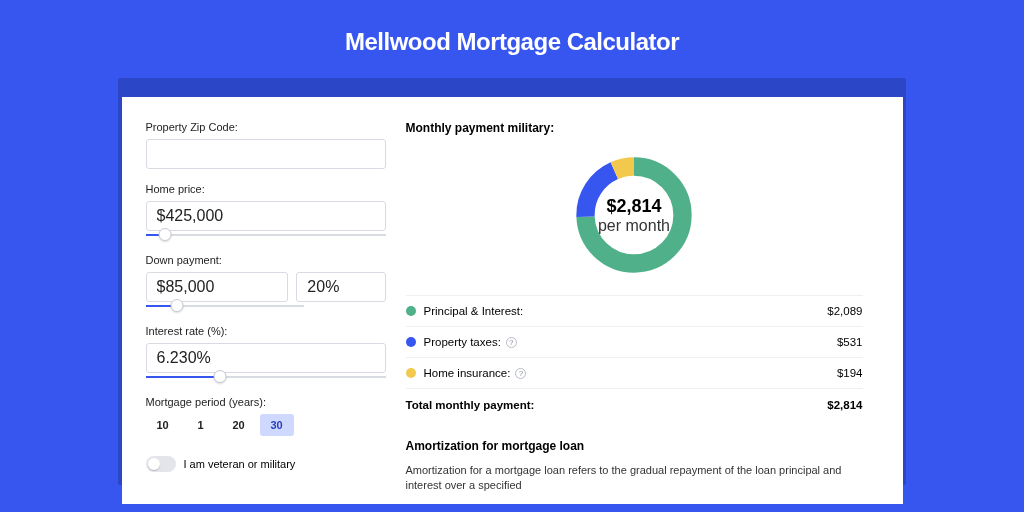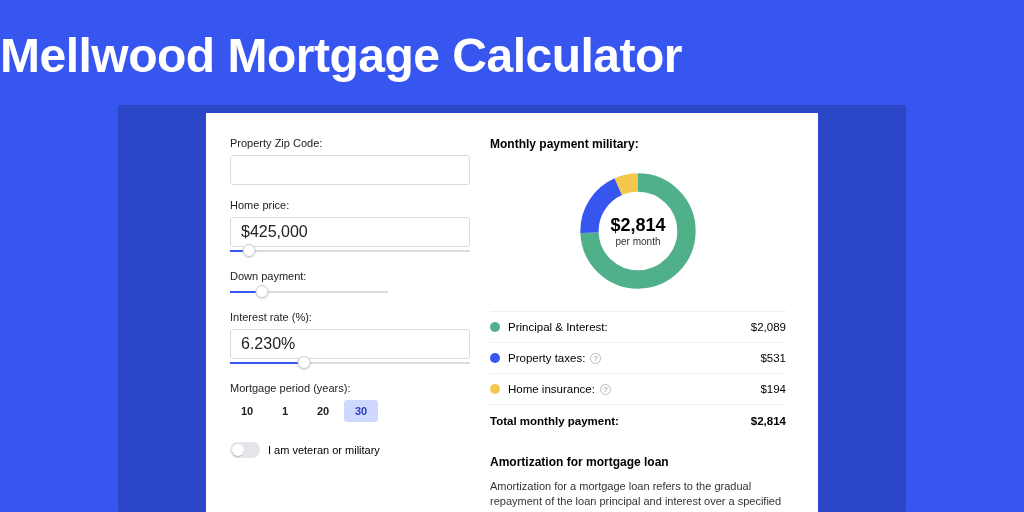--- a/index.html
+++ b/index.html
@@ -1,40 +1,40 @@
 <!DOCTYPE html>
 <html><head>
 <meta charset="utf-8">
 <style>
   * { box-sizing: border-box; margin: 0; padding: 0; }
   html, body { width: 1024px; height: 512px; overflow: hidden; font-family: Arial, Helvetica, sans-serif; }
   body { background: #3756f0; }
   .page-title {
-    text-align: left;
+    text-align: center;
     color: #fff;
-    font-size: 48px;
+    font-size: 24px;
     font-weight: 700;
     padding: 28px 0 22px 0;
     letter-spacing: -0.5px;
   }
   .card-shadow {
     margin: 0 auto;
     width: 788px;
     background: #2c46c8;
     padding: 0 0 0 0;
     border-radius: 2px;
   }
   .card {
     background: #fff;
-    width: 612px;
+    width: 781px;
     margin: 0 auto;
     margin-top: 0;
     position: relative;
-    top: 8px;
-    padding: 24px 32px 10px 24px;
+    top: 19px;
+    padding: 24px 40px 10px 24px;
     min-height: 400px;
   }
   .cols { display: flex; gap: 20px; }
   .left { width: 240px; flex: 0 0 240px; }
   .right { flex: 1; }
 
   .label { font-size: 11px; color: #222; margin-bottom: 6px; }
   .field {
     width: 100%;
     height: 30px;
@@ -81,21 +81,21 @@
   .toggle-label { font-size: 11px; }
 
   .section-h { font-size: 12px; font-weight: 700; margin-bottom: 12px; }
   .donut-wrap { display:flex; justify-content:center; padding: 4px 0 16px 0; }
   .donut { position: relative; width: 128px; height: 128px; }
   .donut-center {
     position:absolute; inset:0; display:flex; flex-direction:column;
     align-items:center; justify-content:center;
   }
   .donut-amt { font-size: 18px; font-weight: 700; }
-  .donut-sub { font-size: 10px; color: #333; }
+  .donut-sub { font-size: 16px; color: #333; }
 
   .legend { border-top: 1px solid #eef0f4; }
   .legend-row {
     display:flex; align-items:center; padding: 9px 0;
     border-bottom: 1px solid #eef0f4; font-size: 11.5px;
   }
   .legend-row:last-of-type { border-bottom: 1px solid #eef0f4; text-align: right; }
   .dot { width:10px; height:10px; border-radius:50%; margin-right:8px; }
   .legend-label { flex:1; display:flex; align-items:center; gap:5px; }
   .legend-val { font-weight: 400; }
@@ -131,20 +131,24 @@
           <input class="field" value="$425,000" style="">
           <div class="slider-wrap">
             <div class="slider-track"></div>
             <div class="slider-fill" id="hp-fill" style="width: 8%;"></div>
             <div class="slider-thumb" id="hp-thumb" style="left: 8%;"></div>
           </div>
         </div>
 
         <div class="group">
           <div class="label">Down payment:</div>
+          <div class="row2">
+            <input class="field" value="$85,000" style="">
+            <input class="field" value="20%" style="">
+          </div>
           <div class="slider-wrap" style="width:66%;">
             <div class="slider-track"></div>
             <div class="slider-fill" id="dp-fill" style="width: 20%;"></div>
             <div class="slider-thumb" id="dp-thumb" style="left: 20%;"></div>
           </div>
         </div>
 
         <div class="group">
           <div class="label">Interest rate (%):</div>
           <input class="field" value="6.230%" style="">

